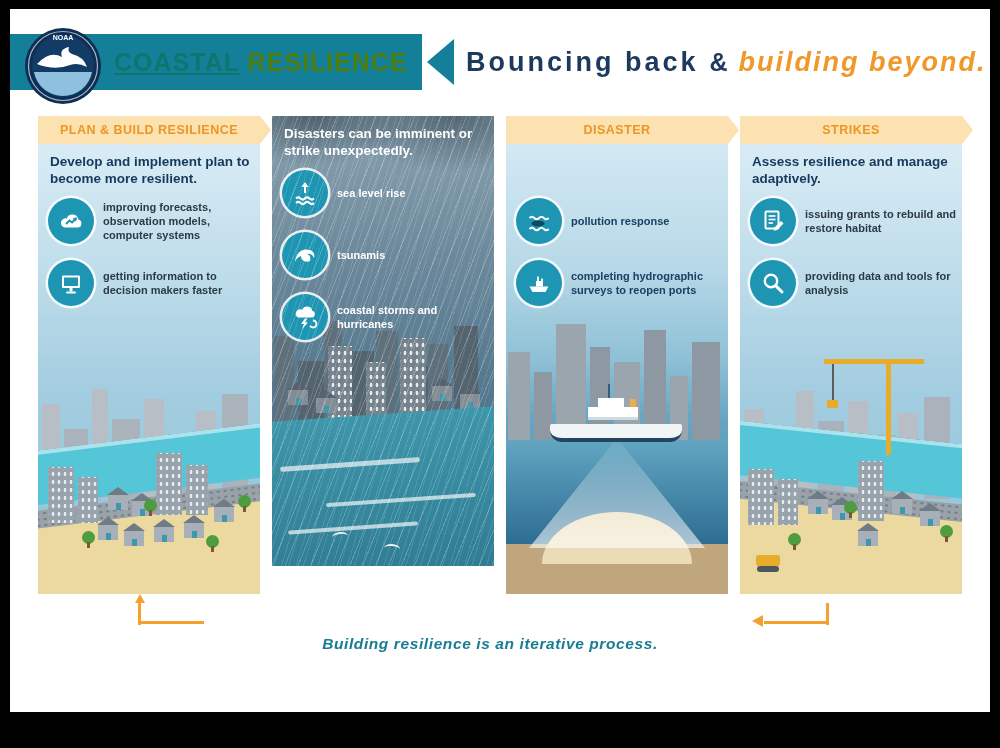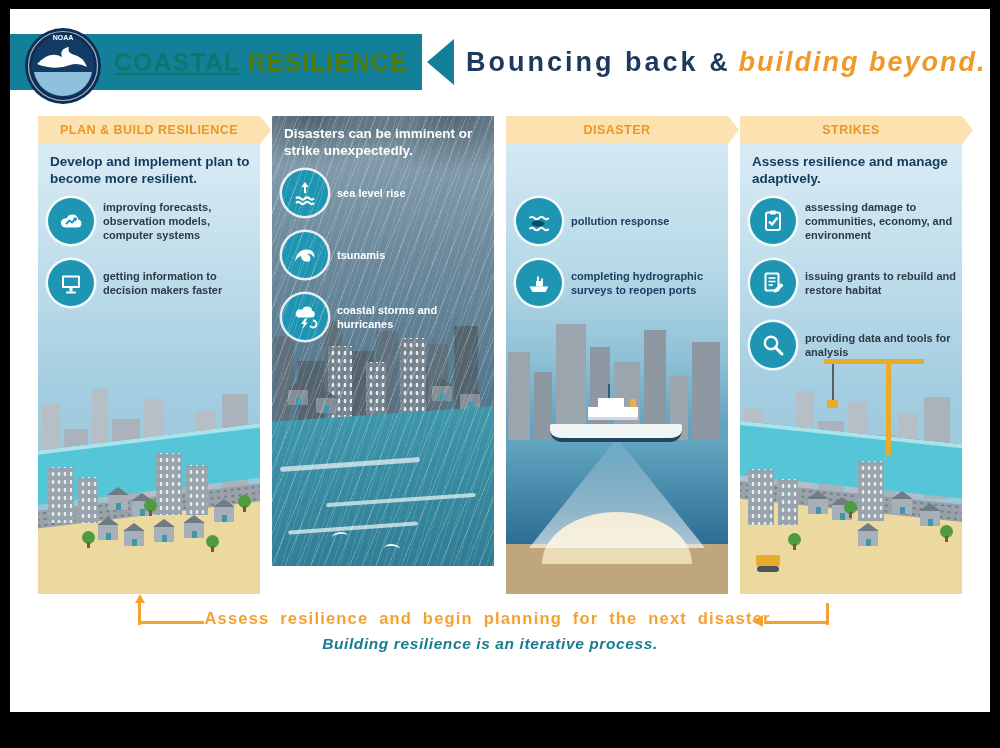--- a/index.html
+++ b/index.html
@@ -304,30 +304,20 @@
     <section class="panel">
       <div class="phead">
         <span class="phead-label">STRIKES</span>
       </div>
       <div class="pbody p4">
         <p class="desc">Assess resilience and manage adaptively.</p>
         <div class="items">
           <div class="item">
             <span class="ic">
               <svg viewBox="0 0 30 30" width="30" height="30">
-                <rect x="8" y="6.5" width="14" height="17.5" rx="2" fill="none" stroke="#fff" stroke-width="2"></rect>
-                <rect x="12" y="4.5" width="6" height="4" rx="1" fill="#fff"></rect>
-                <polyline points="11,15.5 14,18.5 19.5,11.5" fill="none" stroke="#fff" stroke-width="2.4"></polyline>
-              </svg>
-            </span>
-            <span class="cap">assessing damage to communities, economy, and environment</span>
-          </div>
-          <div class="item">
-            <span class="ic">
-              <svg viewBox="0 0 30 30" width="30" height="30">
                 <rect x="7.5" y="5.5" width="13" height="17" rx="1" fill="none" stroke="#fff" stroke-width="2"></rect>
                 <line x1="10.5" y1="10" x2="17.5" y2="10" stroke="#fff" stroke-width="1.6"></line>
                 <line x1="10.5" y1="13.5" x2="17.5" y2="13.5" stroke="#fff" stroke-width="1.6"></line>
                 <line x1="10.5" y1="17" x2="15" y2="17" stroke="#fff" stroke-width="1.6"></line>
                 <path d="M16.5 21.5 l6.5-6.5 2.5 2.5 -6.5 6.5 -3.2 .7 z" fill="#fff"></path>
               </svg>
             </span>
             <span class="cap">issuing grants to rebuild and restore habitat</span>
           </div>
           <div class="item">
@@ -372,16 +362,15 @@
         </div>
       </div>
     </section>
   </div>
 
   <div class="loop lv"></div>
   <div class="loop lh"></div>
   <div class="loop ra"></div>
   <div class="loop rh"></div>
   <div class="loop rv"></div>
-  <div class="f-line1">Assess resilience and begin planning for the next disaster.</div>
   <div class="f-line2">Building resilience is an iterative process.</div>
 
 </div>
 
 </body></html>

